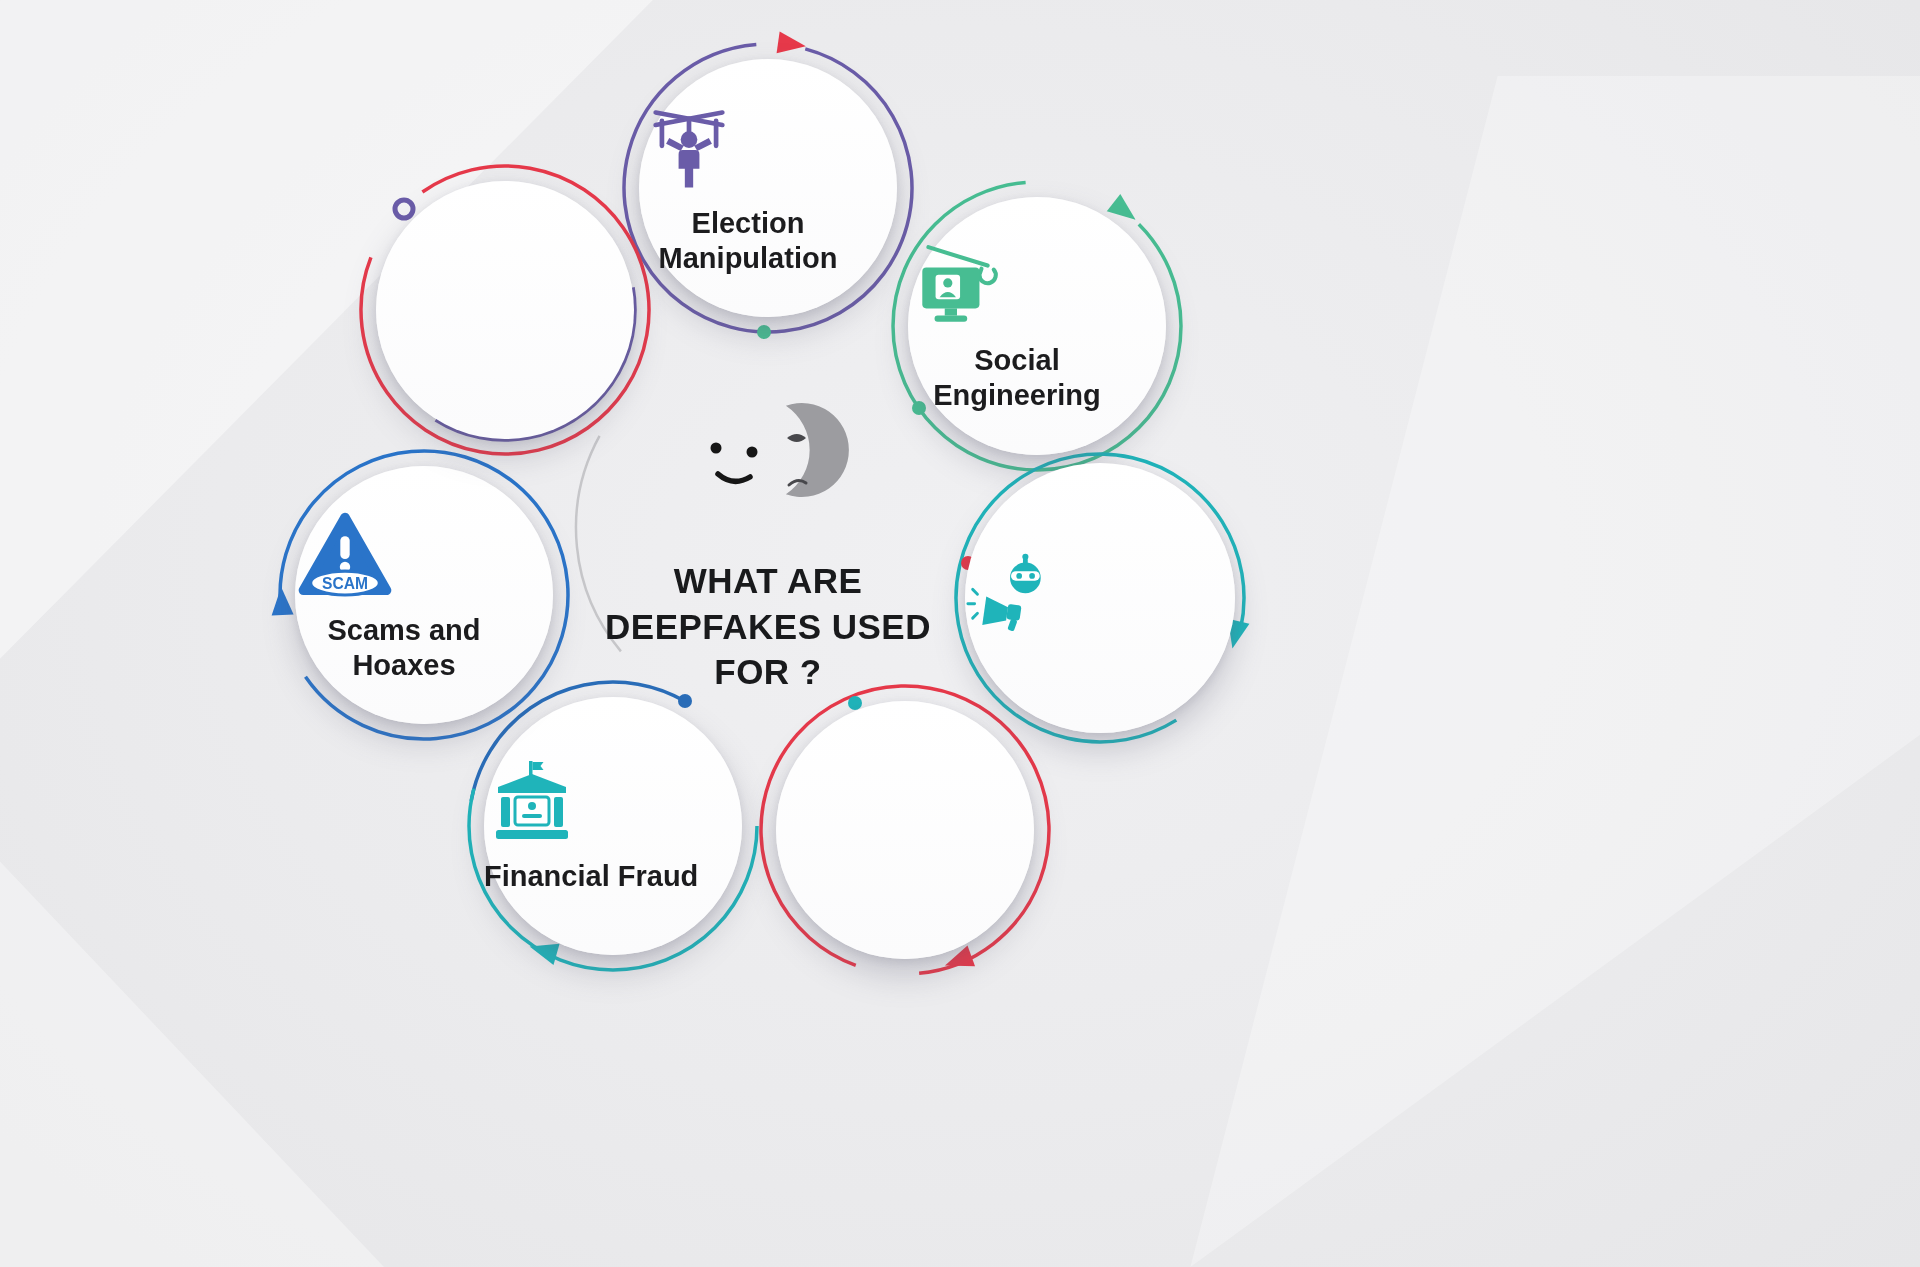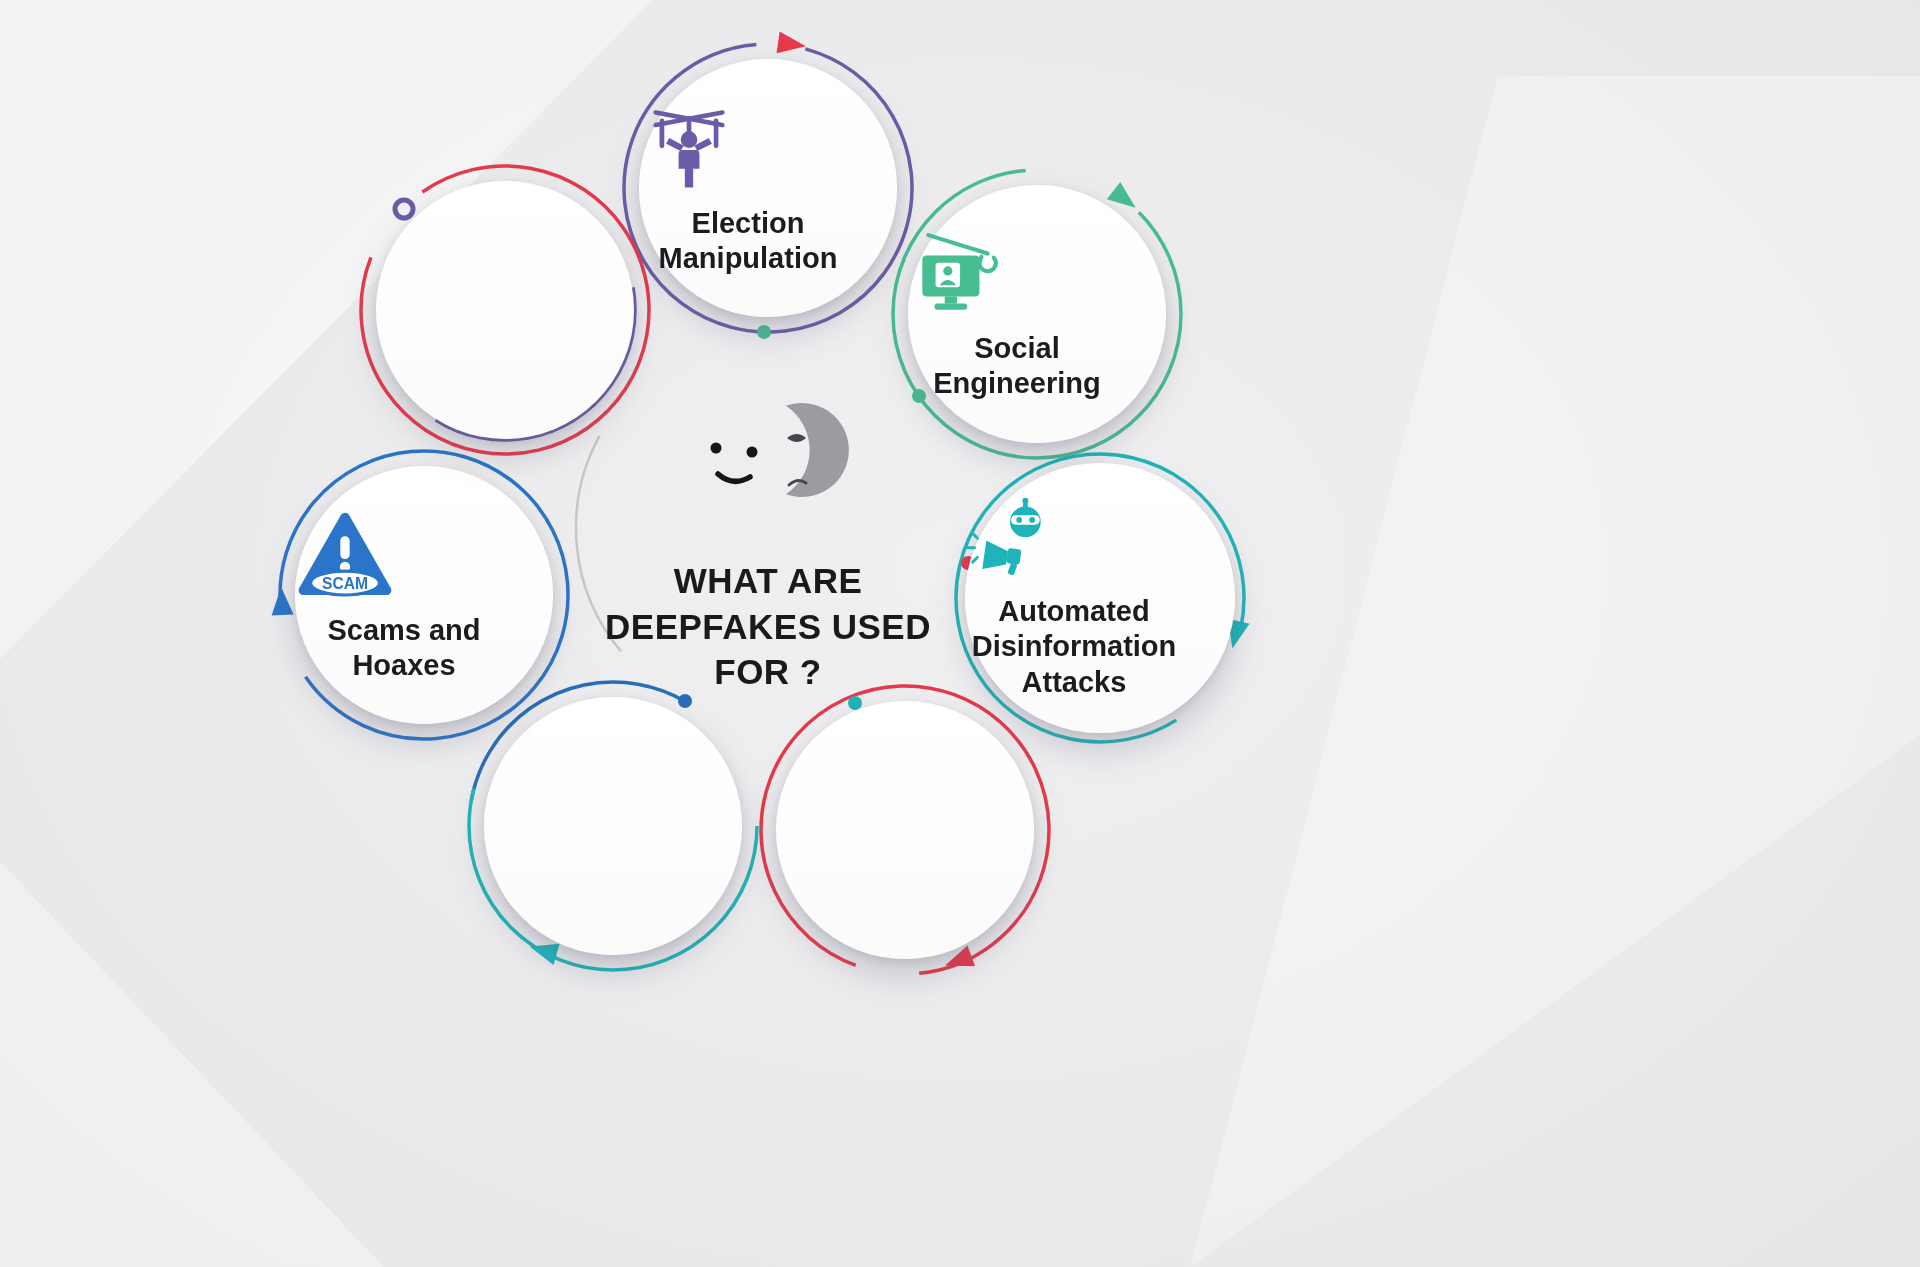--- a/index.html
+++ b/index.html
@@ -82,21 +82,21 @@
           <circle cx="48" cy="38" r="8"></circle>
           <path d="M38 52 Q38 48 42 48 H54 Q58 48 58 52 L58 66 H52 V84 H44 V66 H38 Z"></path>
           <path d="M40 49 L26 42 L29 36.5 L43 44 Z"></path>
           <path d="M56 49 L70 42 L67 36.5 L53 44 Z"></path>
         </g>
       </svg>
       <div class="label">Election Manipulation</div>
     </div>
   </div>
 
-  <div class="node" style="left: 867px; top: 144px; --ring: #47bd92; --ring2: #47bd92; --arrow: #47bd92;">
+  <div class="node" style="left: 867px; top: 156px; --ring: #47bd92; --ring2: #47bd92; --arrow: #47bd92;">
     <svg class="ring" viewBox="0 0 340 340">
       <circle class="arc" cx="170" cy="170" r="144" stroke-dasharray="780 905" transform="rotate(-45 170 170)"></circle>
       <polygon class="arrowhead" points="244,43 272,54 244,65" transform="rotate(38 256 54)"></polygon>
       <circle cx="52" cy="252" r="7" fill="var(--ring)"></circle>
     </svg>
     <div class="disc"></div>
     <div class="content">
       <svg class="icon" width="98" height="98" viewBox="0 0 96 96">
         <g stroke="currentColor" stroke-width="4" fill="none" stroke-linecap="round">
           <path d="M20 8 L78 26"></path>
@@ -132,41 +132,56 @@
         </g>
         <rect x="48" y="20" width="30" height="10" rx="5" fill="#ffffff"></rect>
         <circle cx="56.5" cy="25" r="3" fill="currentColor"></circle>
         <circle cx="70" cy="25" r="3" fill="currentColor"></circle>
         <g stroke="currentColor" stroke-width="3" fill="none" stroke-linecap="round">
           <path d="M13 44 l-5 -5"></path>
             <path d="M10 54 h-7"></path>
             <path d="M13 64 l-5 5"></path>
         </g>
       </svg>
-      <div class="label">Automated Disinformation Attacks</div>
     </div>
   </div>
 
   <div class="node" style="left: 735px; top: 660px; --ring: #e6394a; --ring2: #e6394a; --arrow: #e6394a;">
     <svg class="ring" viewBox="0 0 340 340">
       <circle class="arc" cx="170" cy="170" r="144" stroke-dasharray="840 905" transform="rotate(110 170 170)"></circle>
       <polygon class="arrowhead" points="213,289 241,300 213,311" transform="rotate(160 225 300)"></polygon>
       <circle cx="120" cy="43" r="7" fill="#1fb4ba"></circle>
     </svg>
     <div class="disc"></div>
   </div>
 
   <div class="node" style="left: 443px; top: 656px; --ring: #1fb4ba; --ring2: #2a6db8; --arrow: #1fb4ba;">
     <svg class="ring" viewBox="0 0 340 340">
       <circle class="arc2" cx="170" cy="170" r="144" stroke-dasharray="277 905" transform="rotate(190 170 170)"></circle>
       <circle class="arc" cx="170" cy="170" r="144" stroke-dasharray="490 905"></circle>
       <polygon class="arrowhead" points="90,284 118,295 90,306" transform="rotate(196 102 295)"></polygon>
       <circle cx="242" cy="45" r="7" fill="var(--ring2)"></circle>
     </svg>
     <div class="disc"></div>
+    <div class="content">
+      <svg class="icon" width="96" height="96" viewBox="0 0 96 96">
+        <g fill="currentColor">
+          <rect x="45" y="4" width="3.5" height="14"></rect>
+          <path d="M48.5 5 h11 l-3 4 3 4 h-11 z"></path>
+          <path d="M14 30 L48 17 L82 30 v6 H14 Z"></path>
+          <rect x="17" y="40" width="9" height="30" rx="2"></rect>
+          <rect x="70" y="40" width="9" height="30" rx="2"></rect>
+          <rect x="12" y="73" width="72" height="9" rx="2.5"></rect>
+        </g>
+        <rect x="31" y="40" width="34" height="28" rx="3" fill="#ffffff" stroke="currentColor" stroke-width="3"></rect>
+        <circle cx="48" cy="49" r="4" fill="currentColor"></circle>
+        <rect x="38" y="57" width="20" height="4" rx="2" fill="currentColor"></rect>
+      </svg>
+      <div class="label">Financial Fraud</div>
+    </div>
   </div>
 
   <div class="node" style="left: 254px; top: 425px; --ring: #2a74c9; --ring2: #2a74c9; --arrow: #2a74c9;">
     <svg class="ring" viewBox="0 0 340 340">
       <circle class="arc" cx="170" cy="170" r="144" stroke-dasharray="830 905" transform="rotate(175 170 170)"></circle>
       <polygon class="arrowhead" points="16,167 44,178 16,189" transform="rotate(-93 28 178)"></polygon>
     </svg>
     <div class="disc"></div>
     <div class="content">
       <svg class="icon" width="100" height="100" viewBox="0 0 96 96">

